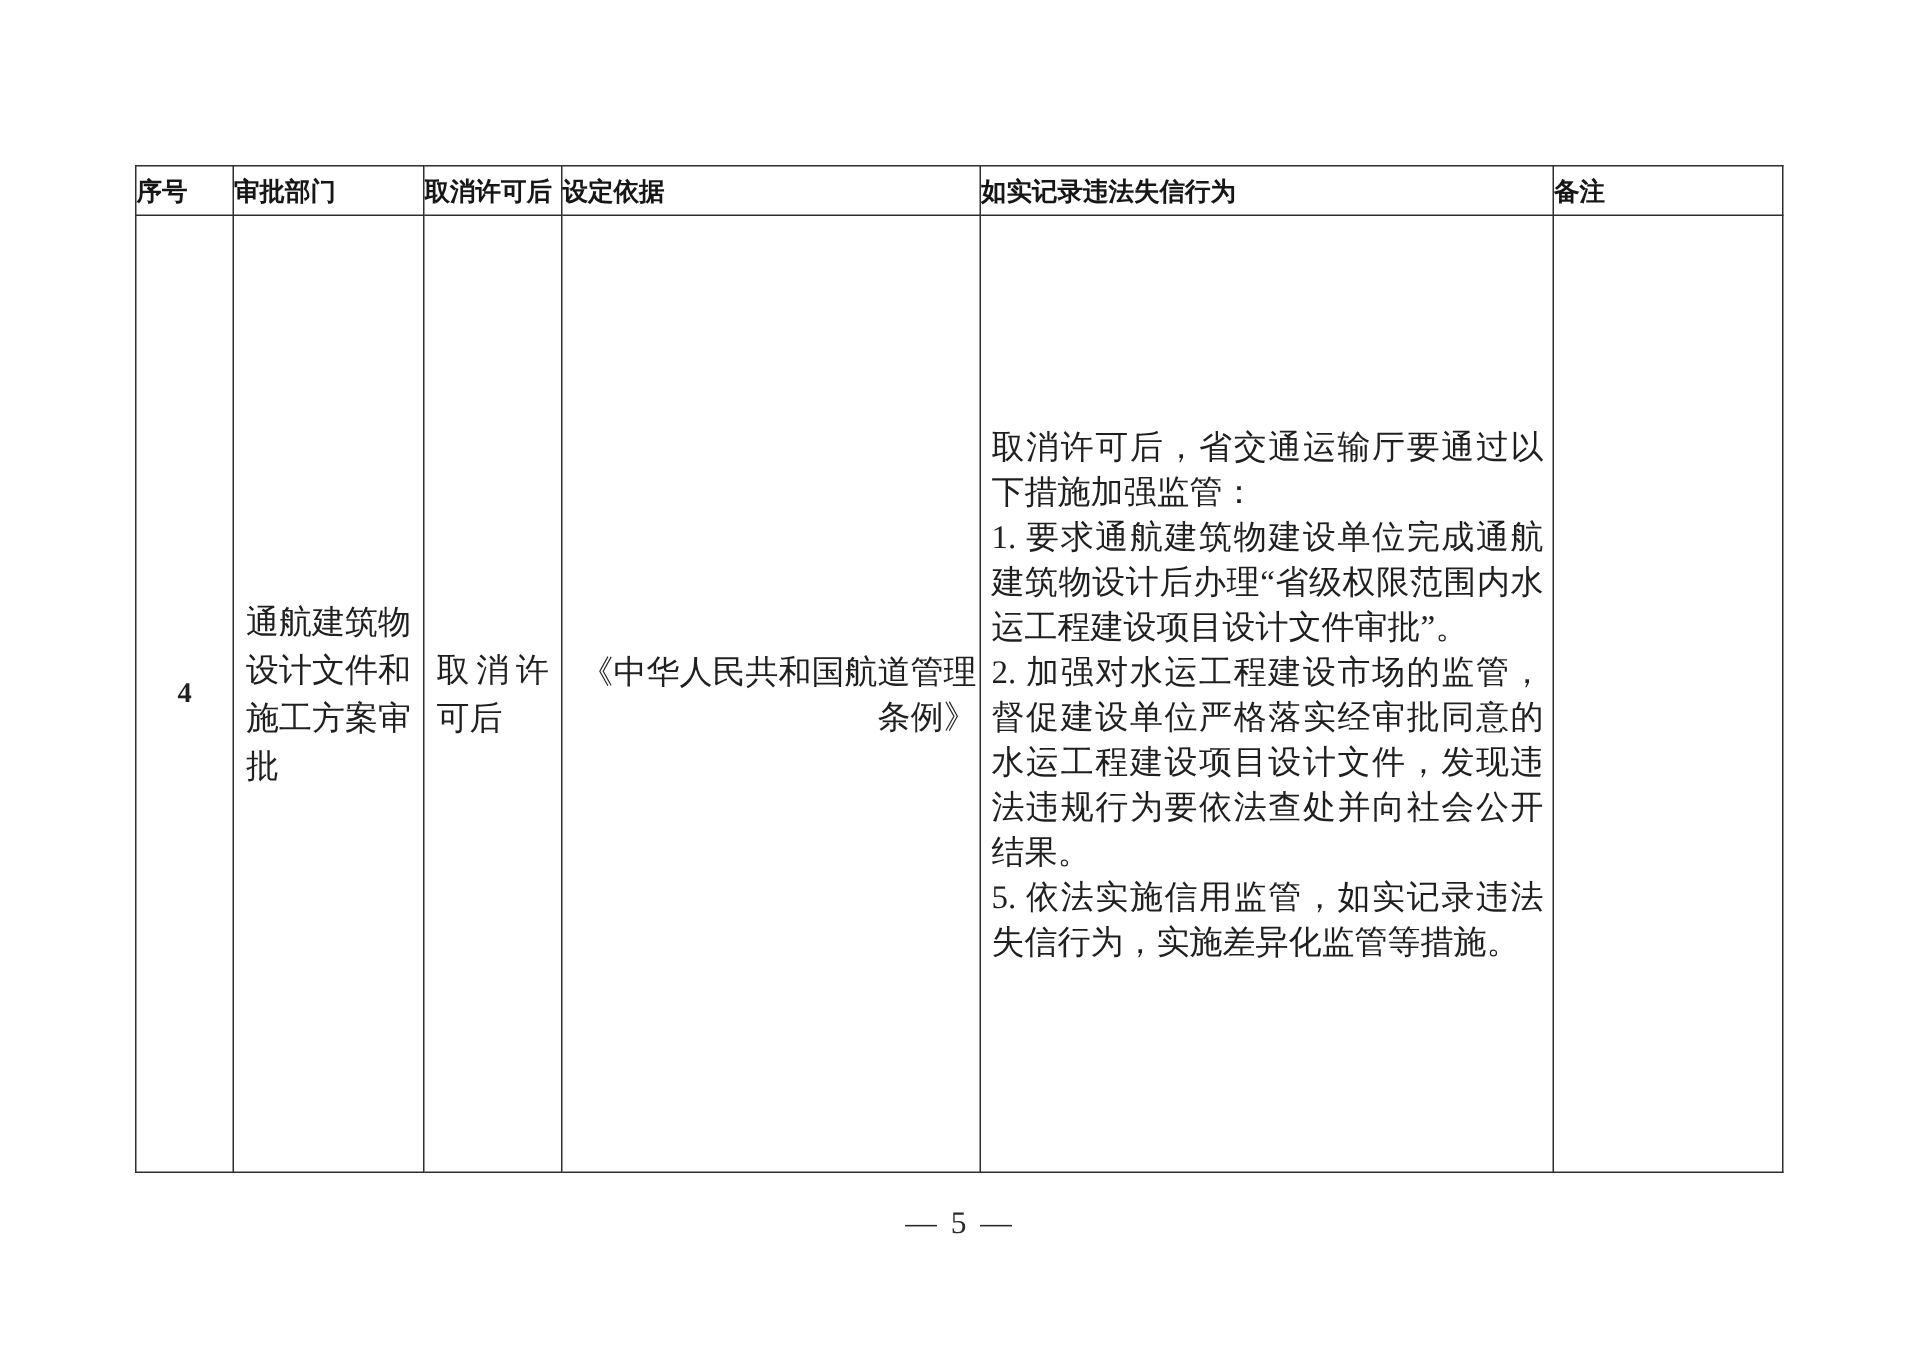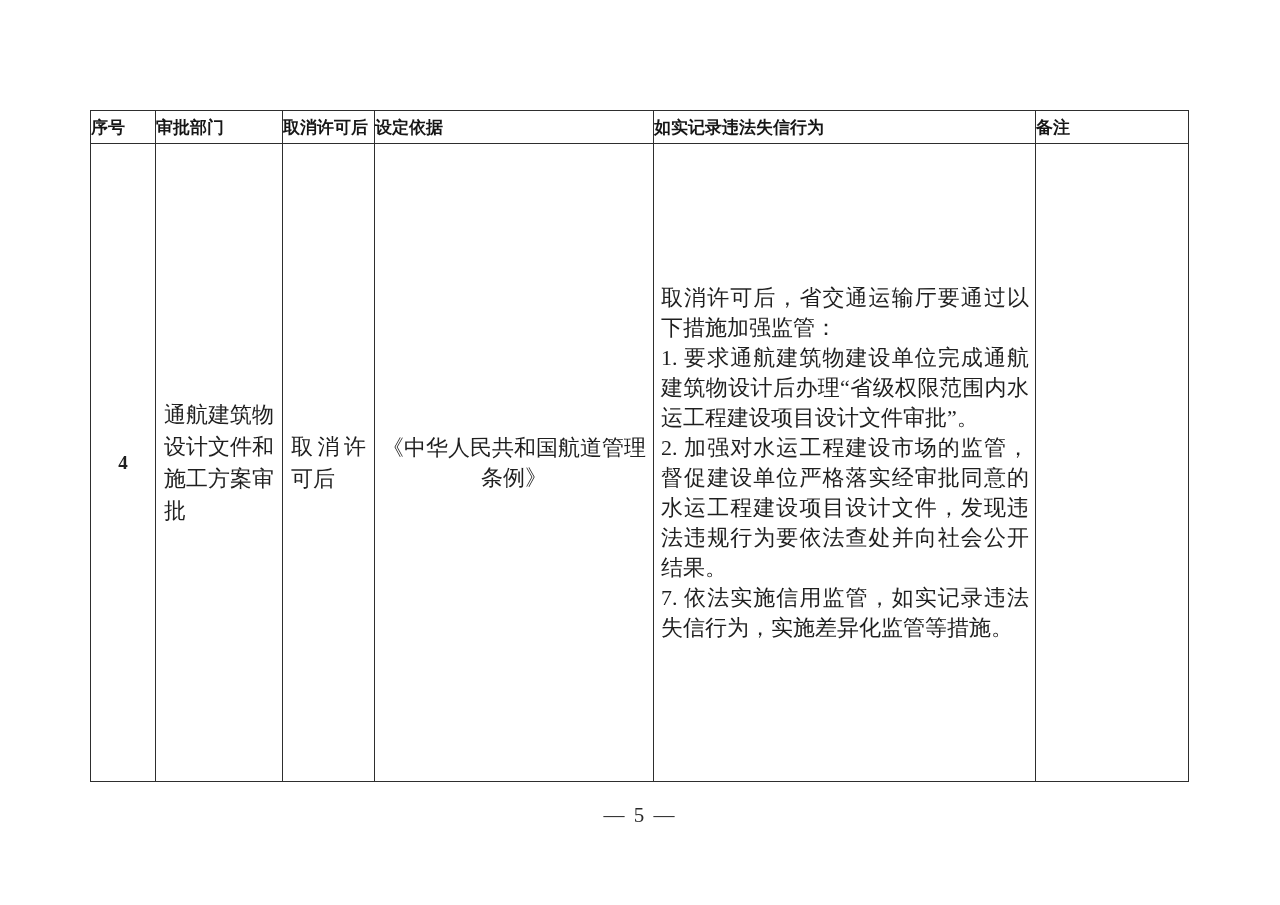--- a/index.html
+++ b/index.html
@@ -46,21 +46,21 @@
   td.cell-index { text-align: center; font-weight: bold; font-size: 19px; }
   td.cell-item-name { padding: 0 8px; }
   td.cell-item-name .wrap-text,
   td.cell-department .wrap-text {
     text-align: justify;
     text-align-last: left;
     line-height: 32px;
     word-break: break-all;
   }
   td.cell-department { padding: 0 8px; }
-  td.cell-legal-basis { text-align: center; padding: 0 2px; }
+  td.cell-legal-basis { text-align: right; padding: 0 2px; }
   td.cell-measures { padding: 0 6px 0 7px; }
   td.cell-measures p {
     margin: 0;
     line-height: 30px;
     text-align: justify;
     text-align-last: left;
     word-break: break-all;
   }
   .page-footer {
     position: absolute;
@@ -106,21 +106,21 @@
         </td>
         <td class="cell-department">
           <div class="wrap-text">取消许可后</div>
         </td>
         <td class="cell-legal-basis">《中华人民共和国航道管理条例》</td>
         <td class="cell-measures">
           <div class="measures-block">
             <p>取消许可后，省交通运输厅要通过以下措施加强监管：</p>
             <p>1. 要求通航建筑物建设单位完成通航建筑物设计后办理“省级权限范围内水运工程建设项目设计文件审批”。</p>
             <p>2. 加强对水运工程建设市场的监管，督促建设单位严格落实经审批同意的水运工程建设项目设计文件，发现违法违规行为要依法查处并向社会公开结果。</p>
-            <p>7. 依法实施信用监管，如实记录违法失信行为，实施差异化监管等措施。</p>
+            <p>5. 依法实施信用监管，如实记录违法失信行为，实施差异化监管等措施。</p>
           </div>
         </td>
         <td class="cell-remark"></td>
       </tr>
     </tbody>
   </table>
 
   <div class="page-footer">— 5 —</div>
 
 </div>

